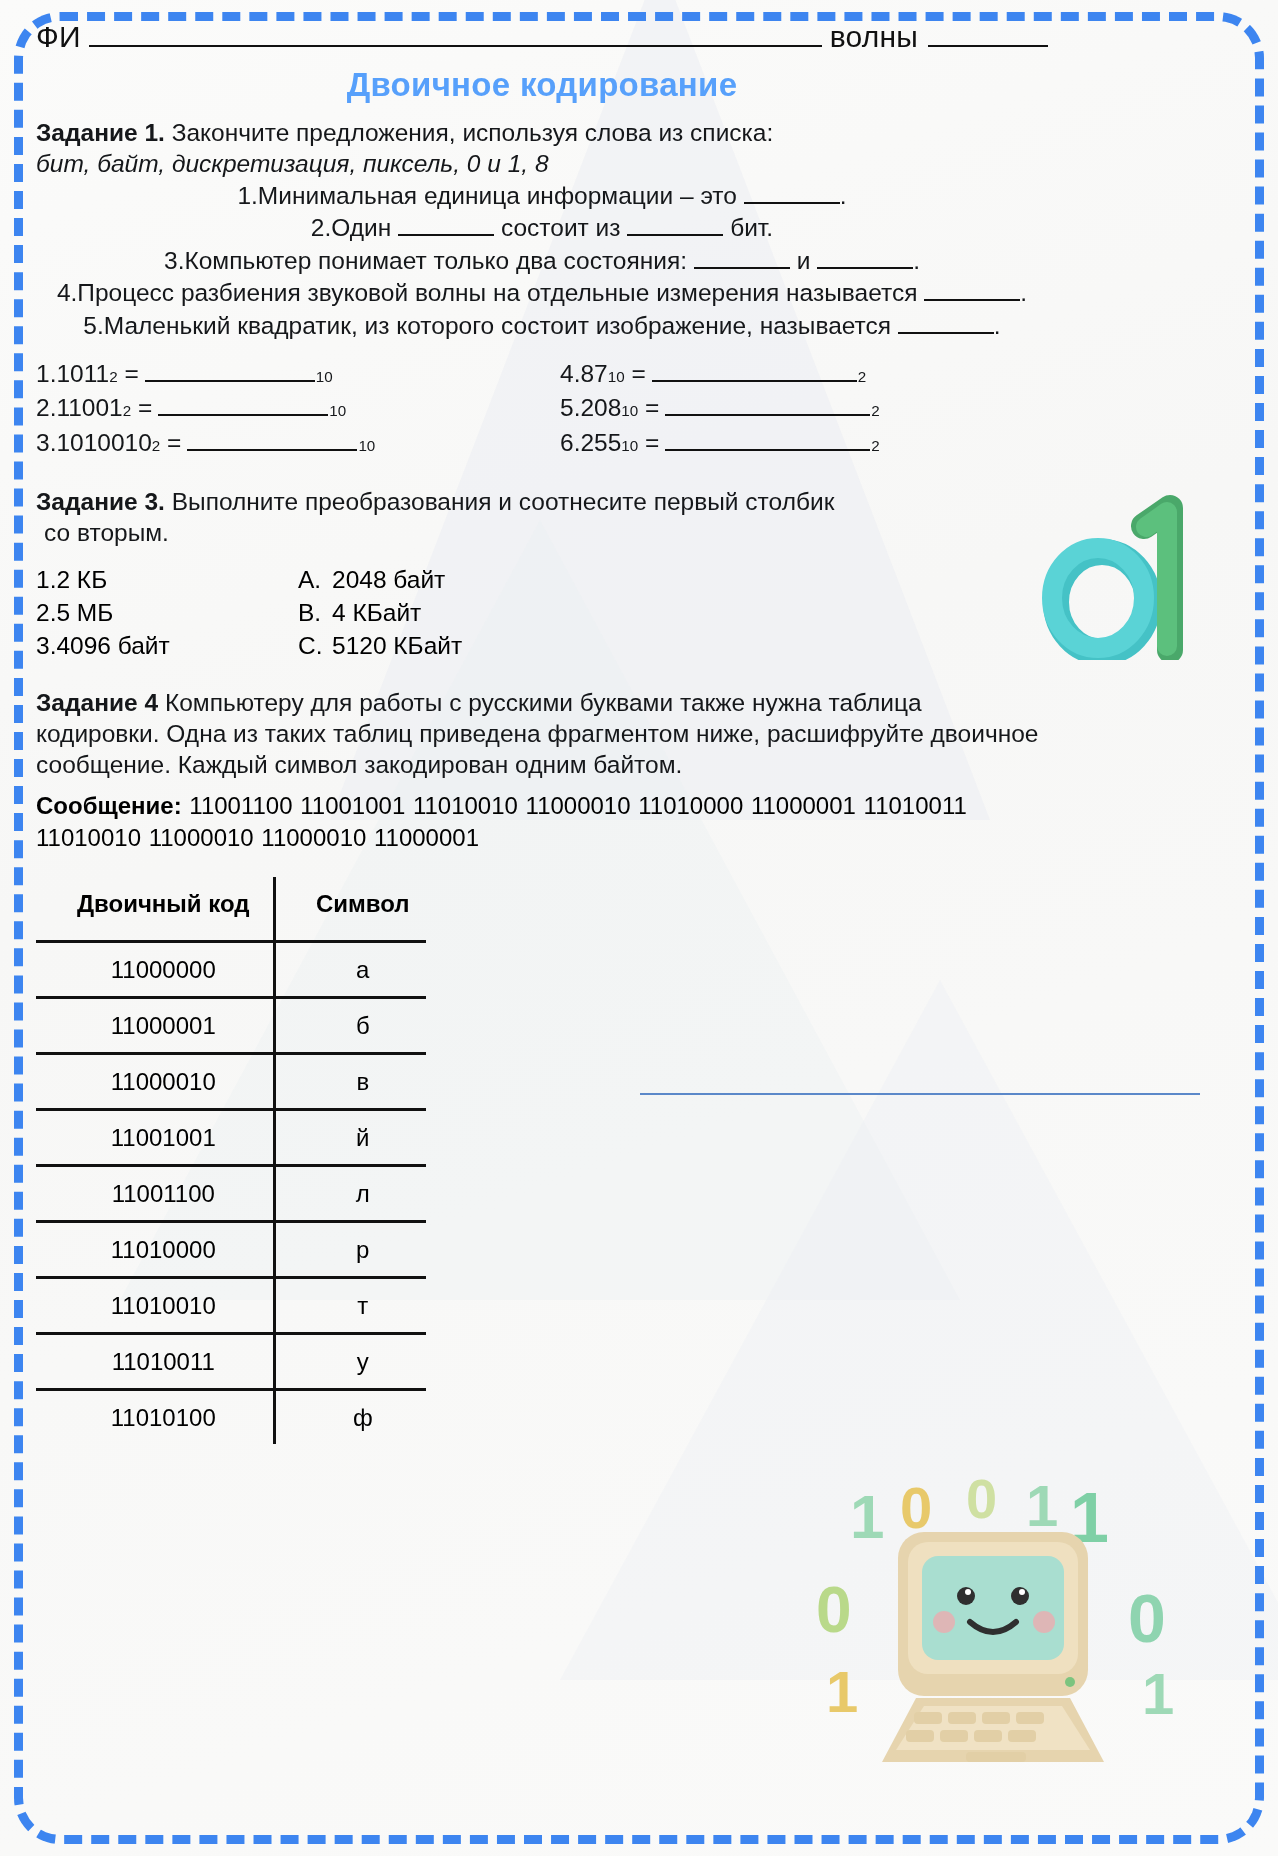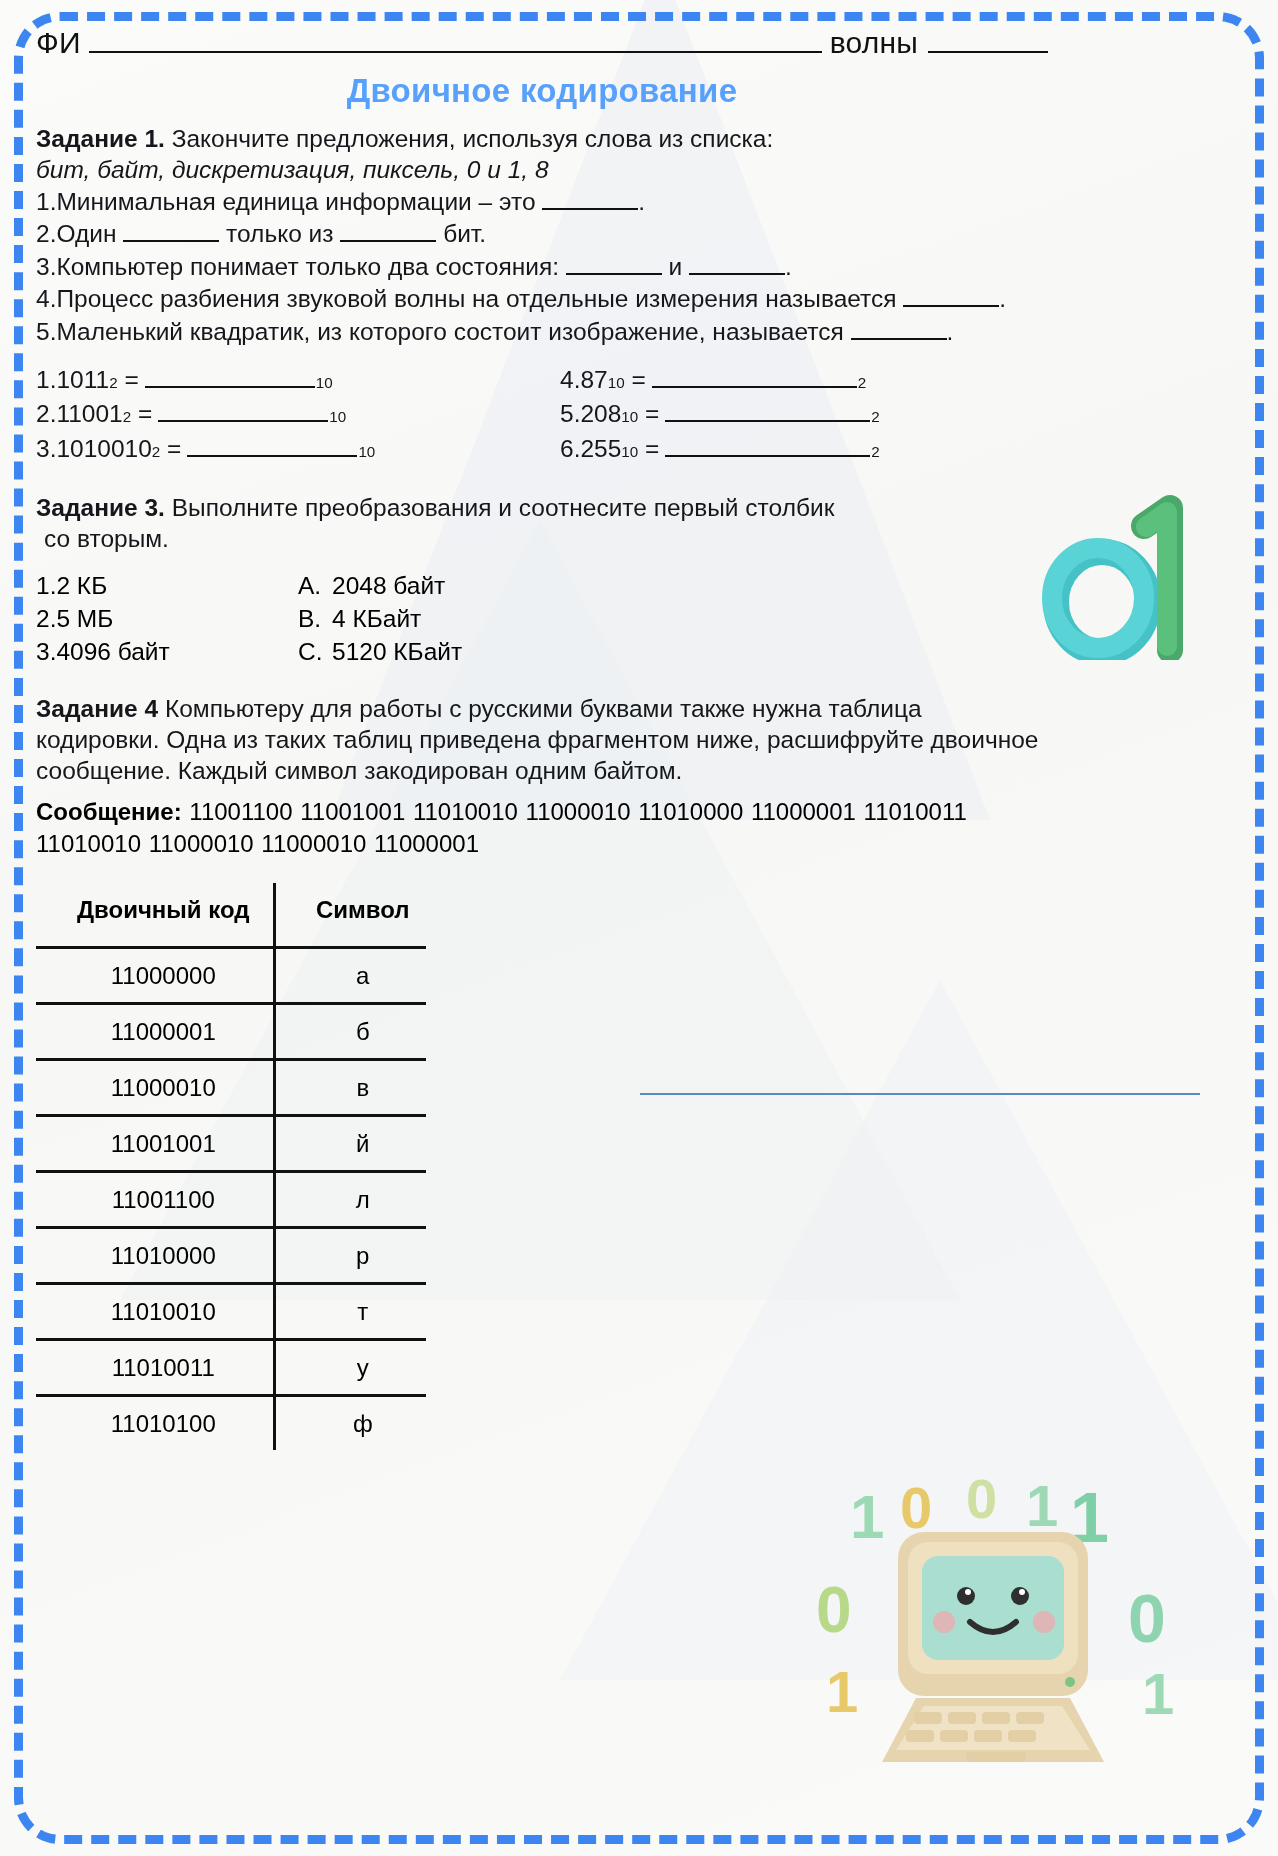--- a/index.html
+++ b/index.html
@@ -46,21 +46,21 @@
   .frame {
     position: absolute;
     left: 14px; top: 12px;
     width: 1250px; height: 1832px;
     border: 9px dashed #3d85f0;
     border-radius: 46px;
   }
 
   .content {
     position: absolute;
-    left: 36px; top: 26px;
+    left: 36px; top: 20px;
     width: 1012px;
   }
 
   
   .name-row {
     display: flex;
     align-items: baseline;
     font-size: 30px;
     color: #111;
     letter-spacing: .2px;
@@ -85,21 +85,21 @@
   }
 
   .task-h { font-weight: 700; }
   p.block {
     font-size: 24.5px;
     line-height: 1.26;
     color: #15171a;
     margin: 0 0 0 0;
   }
   .wordlist { font-style: italic; font-size: 24px; }
-  .gap { margin-top: 14px; }
+  .gap { margin-top: 14px; text-align: center; }
   .fill { display: inline-block; border-bottom: 2px solid #111; width: 96px; height: 17px; }
 
   ol.plain { list-style: none; margin: 0; padding: 0; }
   ol.plain li { font-size: 24.5px; line-height: 1.33; color: #15171a; }
 
   
   .conv-wrap { display: flex; margin-top: 14px; }
   .conv-col { width: 50%; }
   .conv-col.right { padding-left: 18px; }
   .conv-row {
@@ -236,21 +236,21 @@
     <p class="block">
       <span class="task-h">Задание 1.</span><span> Закончите предложения, используя слова из списка:</span>
     </p>
     <p class="block wordlist">бит, байт, дискретизация, пиксель, 0 и 1, 8</p>
 
     <ol class="plain gap">
       <li>
         <span>1.Минимальная единица информации – это </span><span class="fill"></span><span>.</span>
       </li>
       <li>
-        <span>2.Один </span><span class="fill"></span><span> только из </span><span class="fill"></span><span> бит.</span>
+        <span>2.Один </span><span class="fill"></span><span> состоит из </span><span class="fill"></span><span> бит.</span>
       </li>
       <li>
         <span>3.Компьютер понимает только два состояния: </span><span class="fill"></span><span> и </span><span class="fill"></span><span>.</span>
       </li>
       <li>
         <span>4.Процесс разбиения звуковой волны на отдельные измерения называется </span><span class="fill"></span><span>.</span>
       </li>
       <li>
         <span>5.Маленький квадратик, из которого состоит изображение, называется </span><span class="fill"></span><span>.</span>
       </li>

